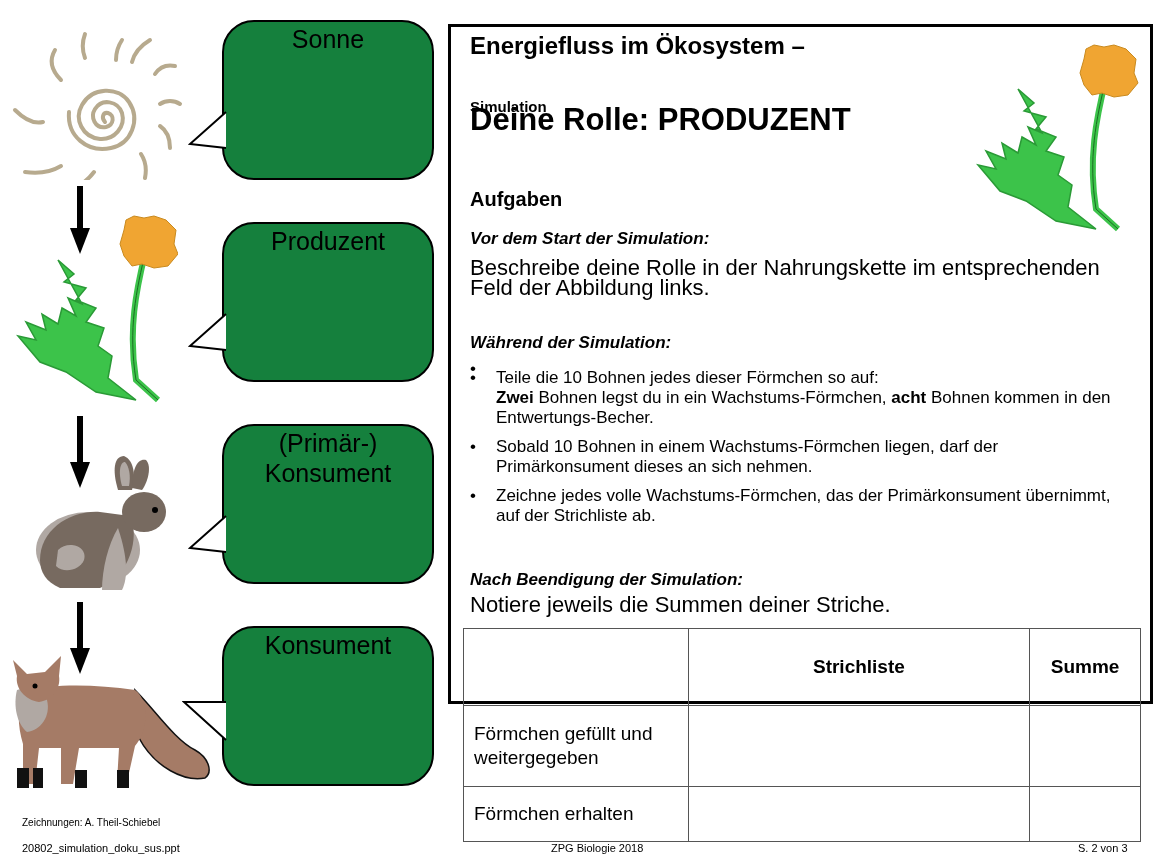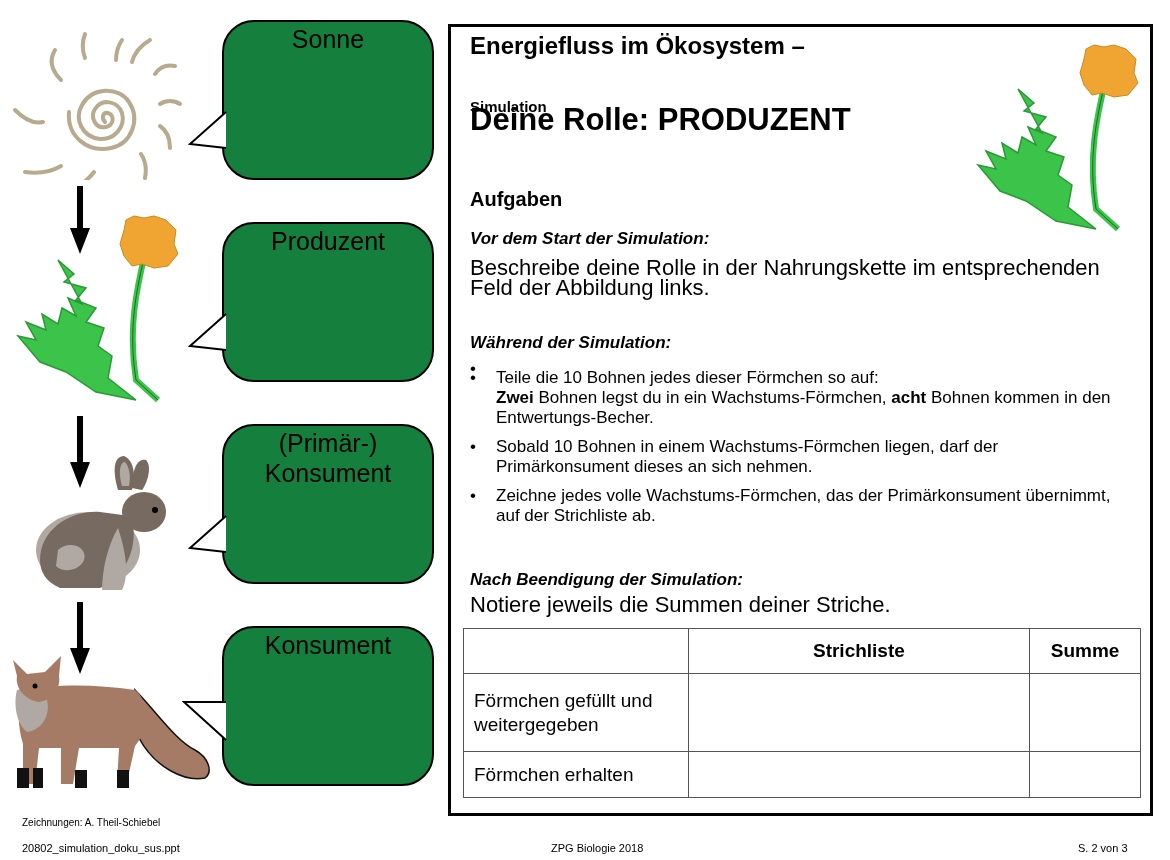--- a/index.html
+++ b/index.html
@@ -10,35 +10,35 @@
   
   .bubble { position:absolute; left:222px; width:212px; height:160px;
             border:2px solid #000; border-radius:32px; background:#15803d;
             box-sizing:border-box; }
   .bubble-title { position:absolute; left:0; right:0; top:2px; text-align:center;
                   font-size:25px; line-height:30px; }
   .bubble-tail { position:absolute; left:-36px; width:40px; height:50px; }
   .arrow { position:absolute; left:70px; width:20px; }
 
   
-  .panel { position:absolute; left:448px; top:24px; width:705px; height:792px;
+  .panel { position:absolute; left:448px; top:24px; width:705px; height:680px;
            border:3px solid #000; box-sizing:border-box; }
   .h1 { position:absolute; left:19px; top:5px; font-size:24px; font-weight:bold; }
   .h1sub { position:absolute; left:19px; top:36px; font-size:15px; font-weight:bold;margin-top:35px; }
   .h2 { position:absolute; left:19px; top:75px; font-size:31px; font-weight:bold; }
   .h3 { position:absolute; left:19px; top:161px; font-size:20px; font-weight:bold; }
   .sec { position:absolute; left:19px; font-size:17px; font-weight:bold; font-style:italic; }
   .txt { position:absolute; left:19px; width:640px; font-size:22px; line-height:20px; }
   ul.tasks { position:absolute; left:19px; top:332px; width:665px; margin:0; padding:0; list-style:none; }
   ul.tasks li { position:relative; padding-left:26px; font-size:17px; line-height:20px; margin-bottom:9px; }
   ul.tasks li .dot { position:absolute; left:0; top:0; }
 
   table.tally { position:absolute; left:12px; top:601px; width:678px;
                 border-collapse:collapse; font-size:19px; }
-  table.tally td, table.tally th { border:1px solid #555; padding:0 10px; }
+  table.tally td, table.tally th { border:1px solid #555; padding:16px 10px; }
   table.tally th { height:44px; font-weight:bold; text-align:center; }
   table.tally td { vertical-align:middle; }
 
   .footer { position:absolute; font-size:11px; }
 </style>
 </head>
 <body>
 
 <div>
 

